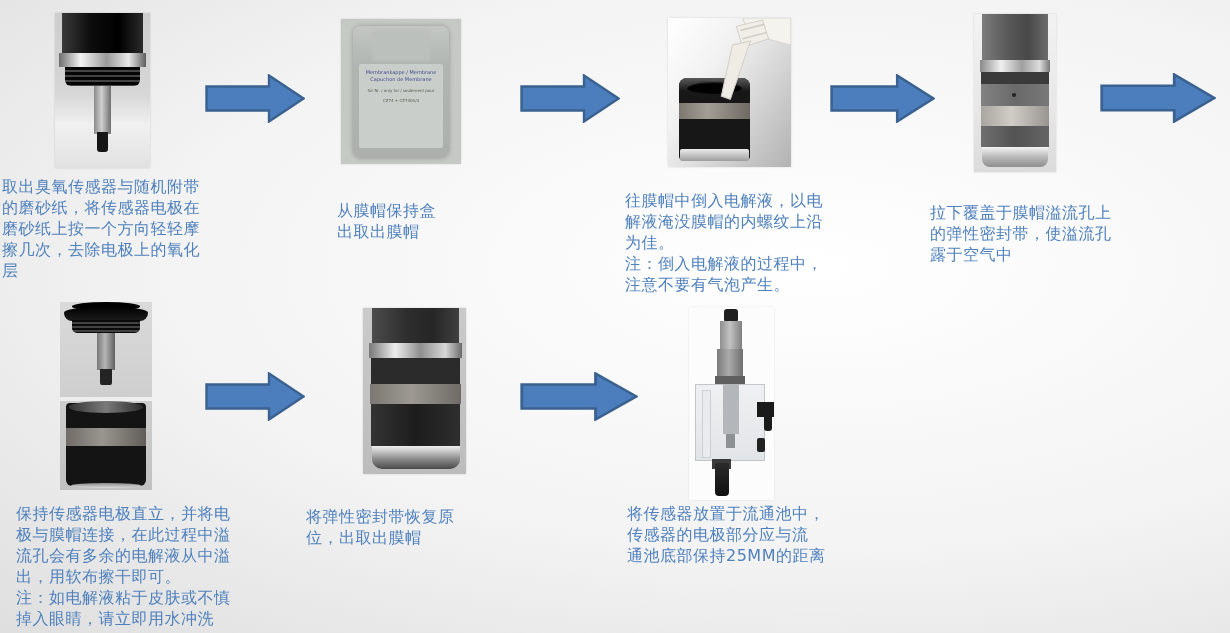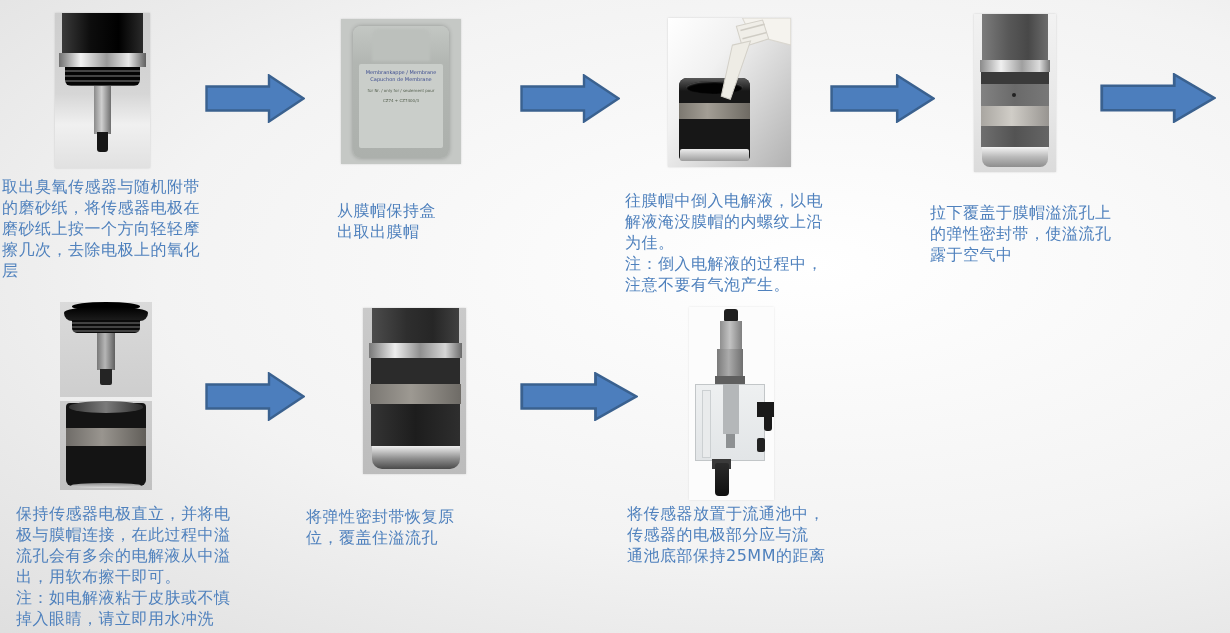--- a/index.html
+++ b/index.html
@@ -157,18 +157,18 @@
   <div class="caption" style="left:908px;top:202px;margin-left:22px;">拉下覆盖于膜帽溢流孔上
 的弹性密封带，使溢流孔
 露于空气中</div>
   <div class="caption" style="left:16px;top:503px;">保持传感器电极直立，并将电
 极与膜帽连接，在此过程中溢
 流孔会有多余的电解液从中溢
 出，用软布擦干即可。
 注：如电解液粘于皮肤或不慎
 掉入眼睛，请立即用水冲洗</div>
   <div class="caption" style="left:306px;top:506px;">将弹性密封带恢复原
-位，覆盖住溢流孔</div>
+位，出取出膜帽</div>
   <div class="caption" style="left:607px;top:503px;margin-left:20px;">将传感器放置于流通池中，
 传感器的电极部分应与流
 通池底部保持25MM的距离</div>
 
 </div>
 
 </body></html>

